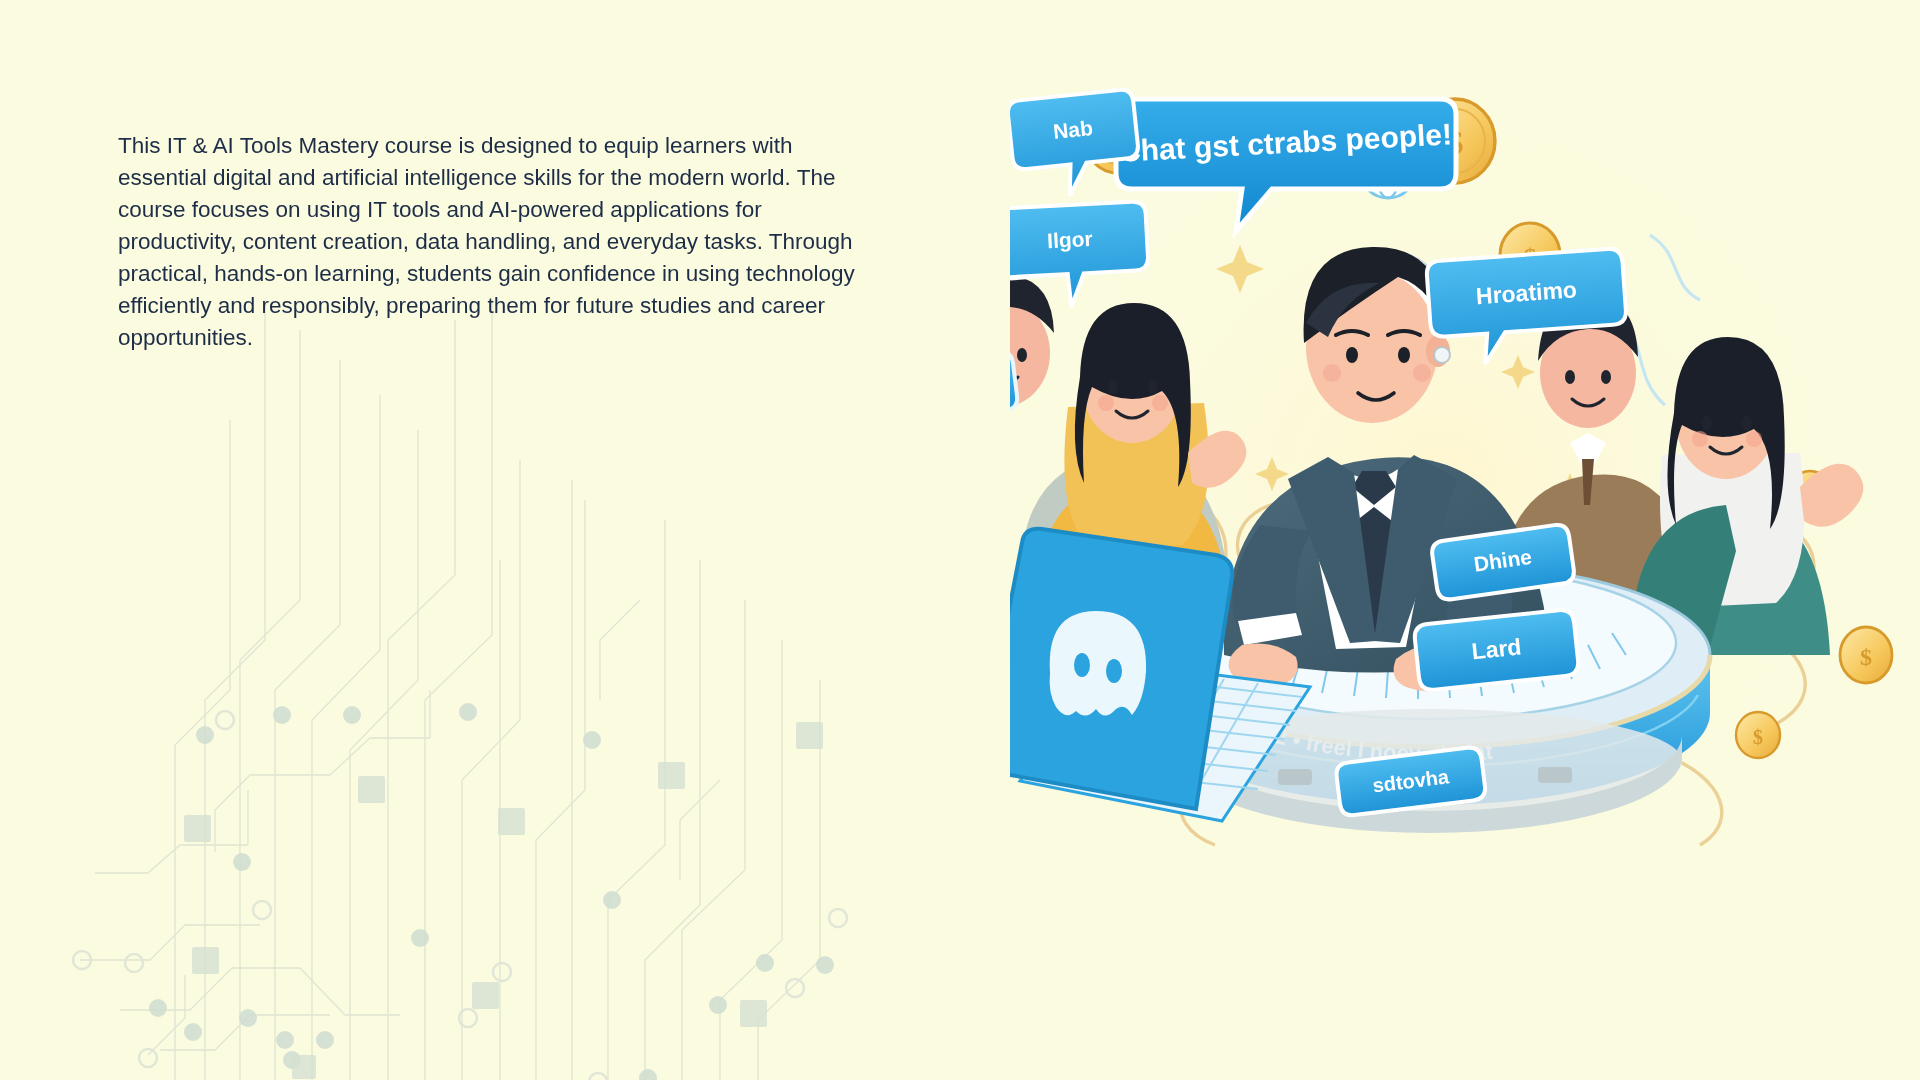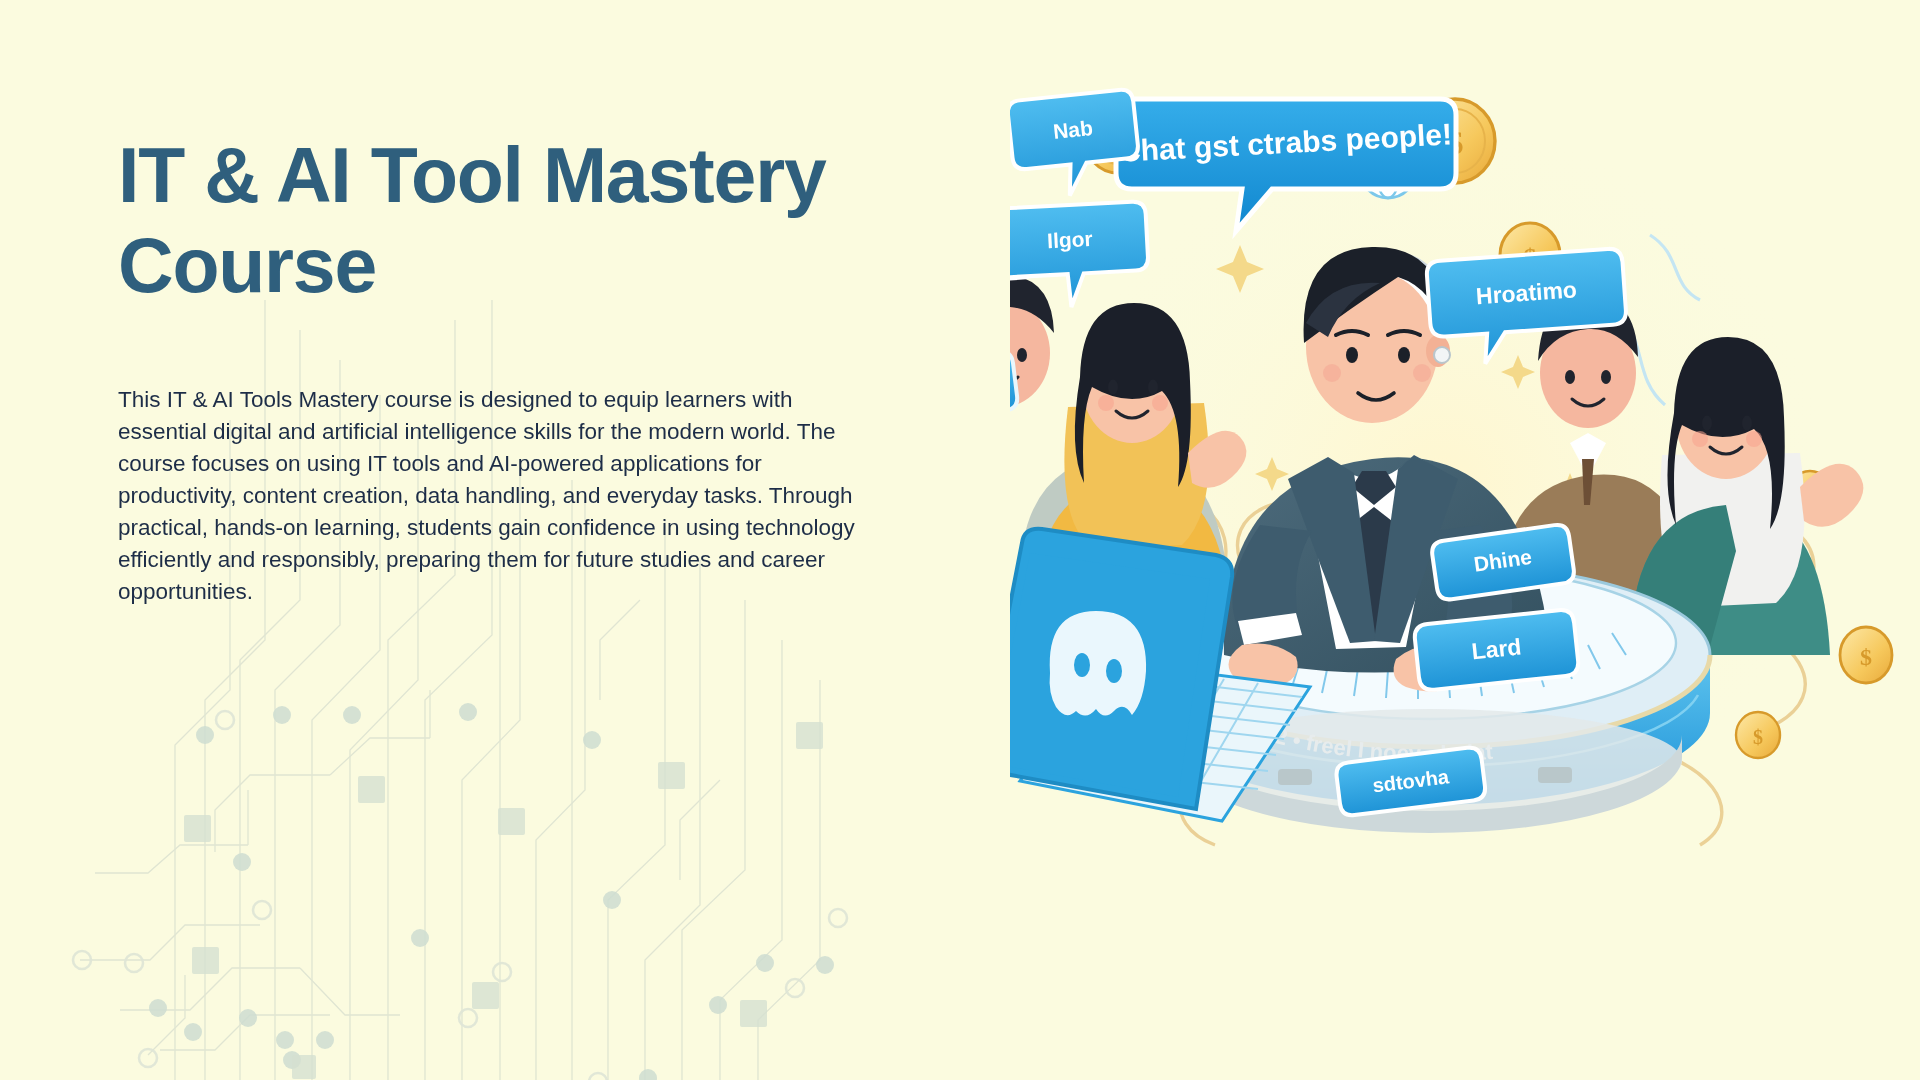--- a/index.html
+++ b/index.html
@@ -137,21 +137,20 @@
       <rect x="498" y="808" width="27" height="27" rx="2"></rect>
       <rect x="658" y="762" width="27" height="27" rx="2"></rect>
       <rect x="796" y="722" width="27" height="27" rx="2"></rect>
       <rect x="740" y="1000" width="27" height="27" rx="2"></rect>
       <rect x="292" y="1055" width="24" height="24" rx="2"></rect>
     </g>
   </svg>
 </div>
 
 <div id="text-col">
-  <h1 id="page-title">IT &amp; AI Tool Mastery Course</h1>
   <p id="intro-paragraph">This IT &amp; AI Tools Mastery course is designed to equip learners with essential digital and artificial intelligence skills for the modern world. The course focuses on using IT tools and AI-powered applications for productivity, content creation, data handling, and everyday tasks. Through practical, hands-on learning, students gain confidence in using technology efficiently and responsibly, preparing them for future studies and career opportunities.</p>
 </div>
 
 <div id="illustration">
 <svg viewBox="0 0 890 840" xmlns="http://www.w3.org/2000/svg">
   <defs>
     <linearGradient id="gCoin" x1="0" y1="0" x2="1" y2="1">
       <stop offset="0%" stop-color="#fde9a8"></stop>
           <stop offset="60%" stop-color="#f6c85c"></stop>
           <stop offset="100%" stop-color="#e8a93a"></stop>

